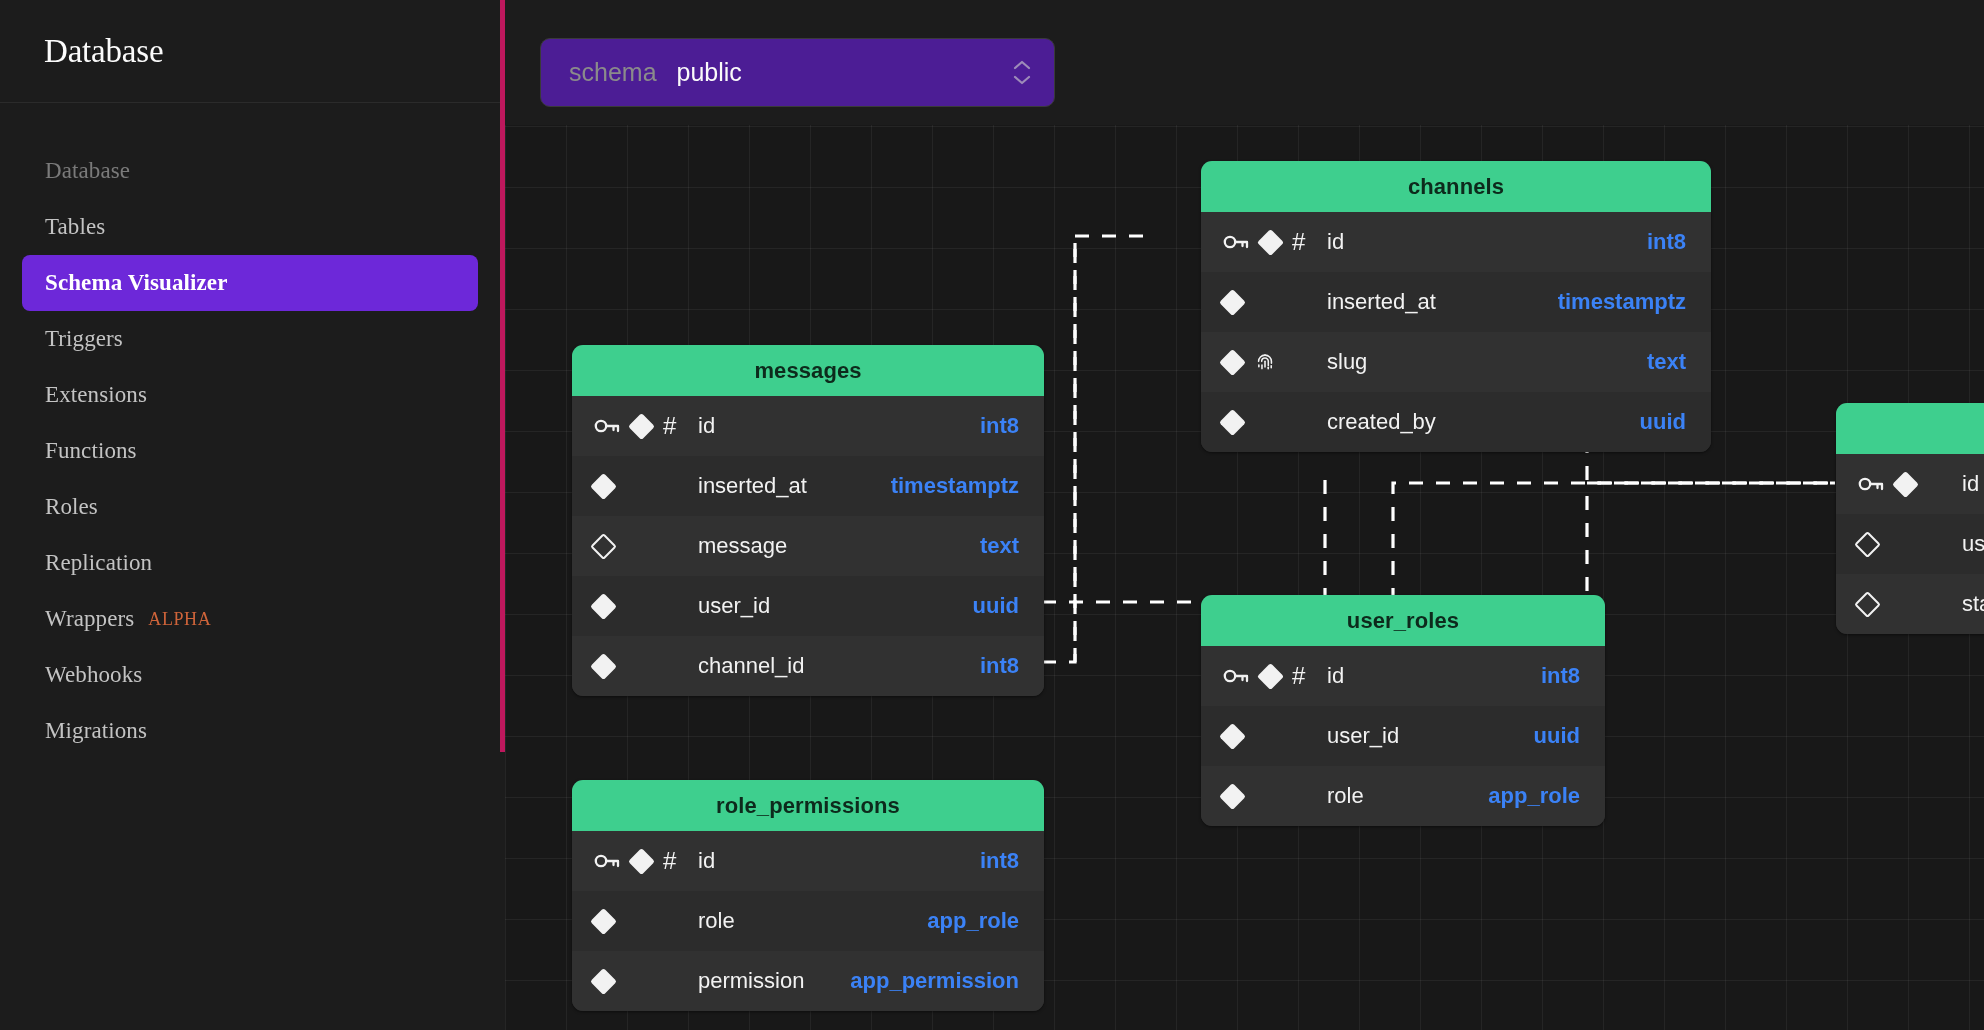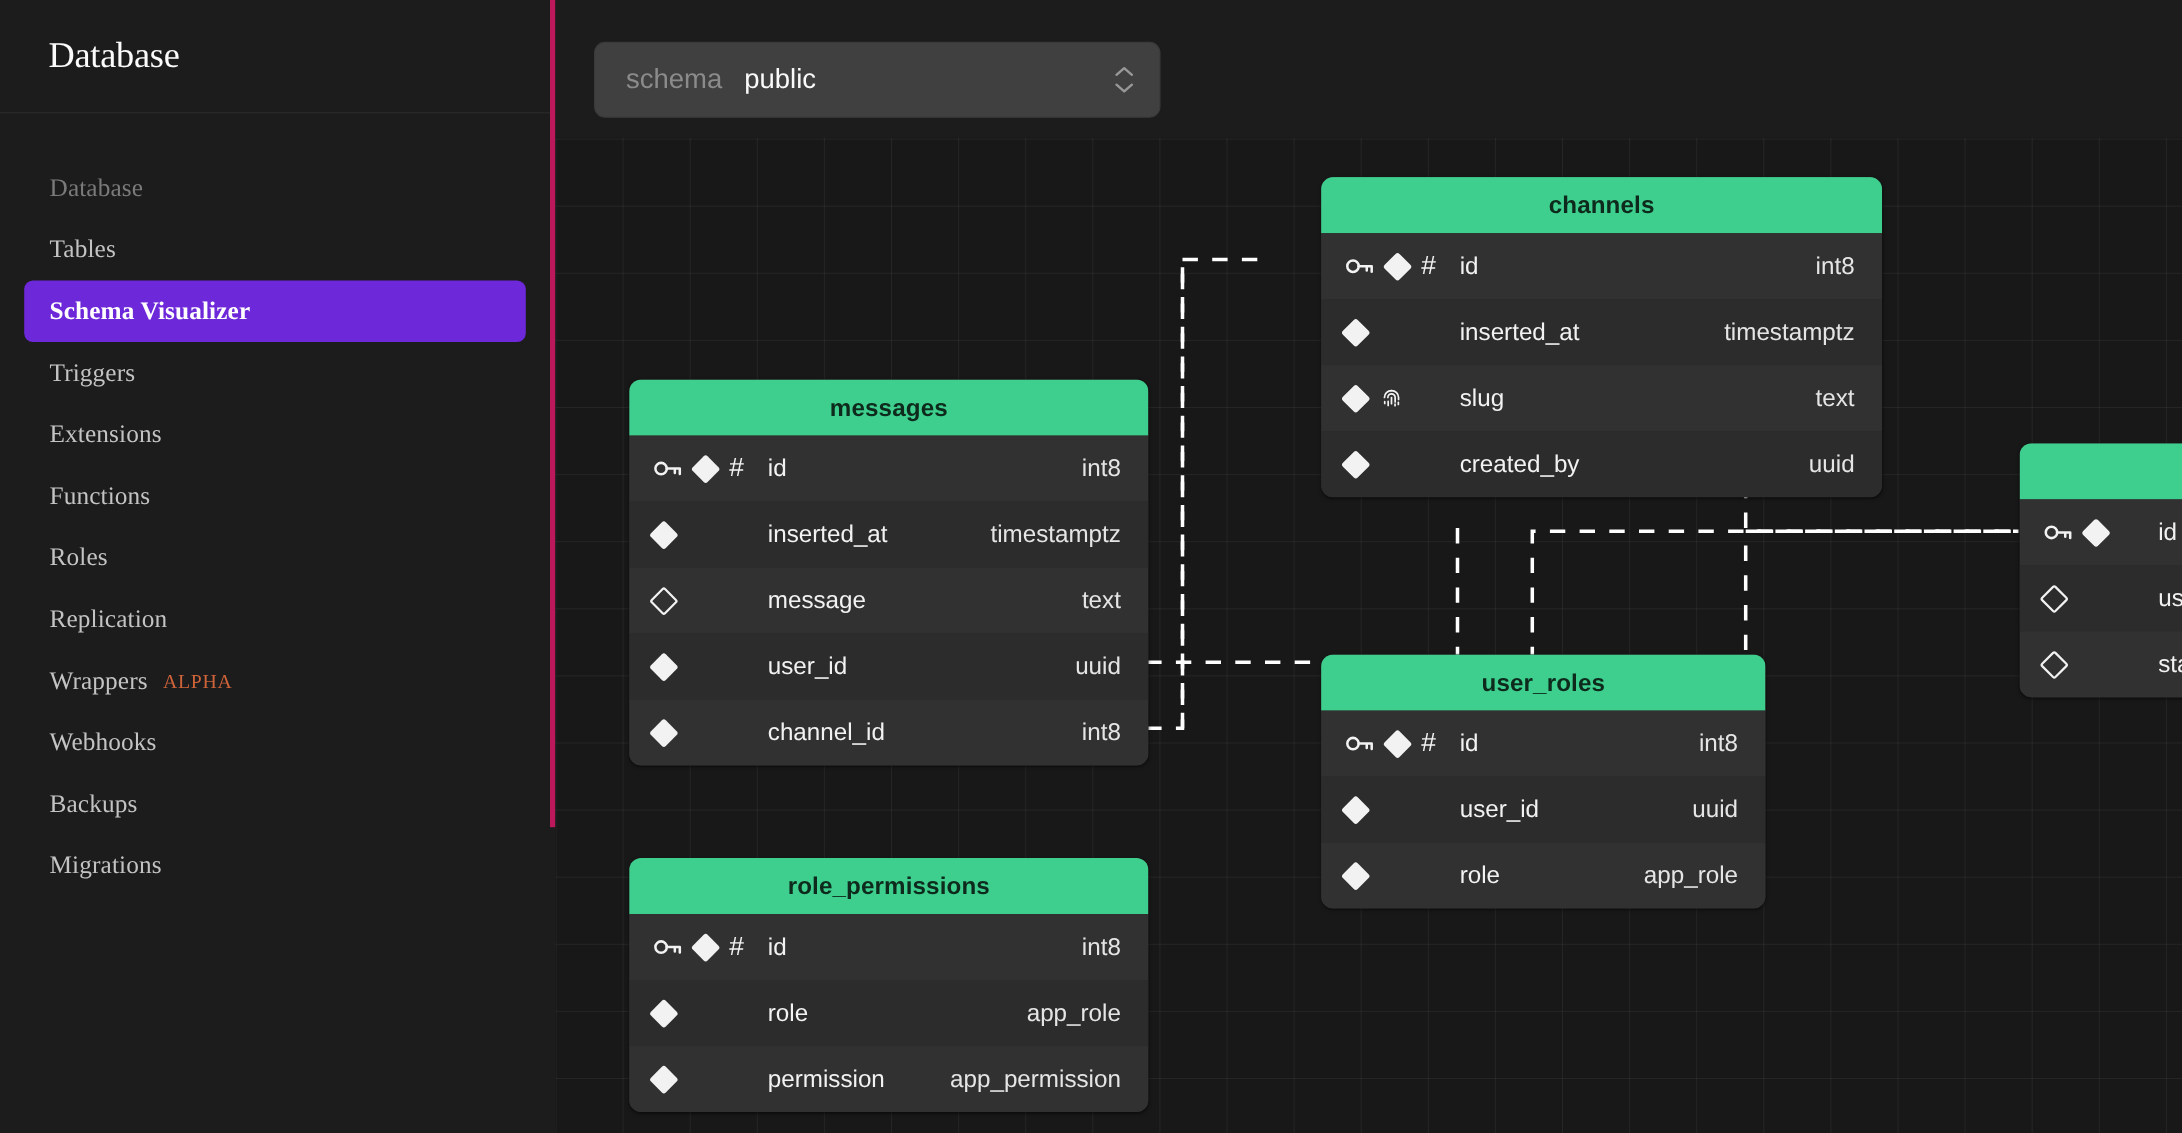--- a/index.html
+++ b/index.html
@@ -42,21 +42,21 @@
     position:relative; flex:1; height:1030px; overflow:hidden;
     background:#181818;
   }
   .canvas-toolbar{
     position:absolute; left:0; top:0; right:0; height:125px;
     background:#1c1c1c; z-index:30;
     display:flex; align-items:flex-start; padding:38px 0 0 35px;
   }
   .schema-select{
     width:515px; height:69px; border:1px solid #3a3a3a; border-radius:10px;
-    background:#404040; display:flex; align-items:center;
+    background:#4c1d95; display:flex; align-items:center;
     padding:0 22px 0 28px; gap:20px; position:relative;
   }
   .schema-label{ font-size:25px; color:#8b8b8b; }
   .schema-value{ font-size:25px; color:#fafafa; }
   .select-chevrons{
     margin-left:auto; display:flex; flex-direction:column; gap:3px;
     align-items:center; opacity:.62;
   }
   .select-chevrons svg{ display:block; }
 
@@ -87,21 +87,21 @@
   }
   .row{
     height:60px; display:flex; align-items:center;
     padding:0 25px 0 22px; position:relative;
     font-size:22px; color:#f2f2f2;
   }
   .row:nth-child(odd){ background:#2c2c2c; }
   .row:nth-child(even){ background:#313131; }
   .row-icons{ display:flex; align-items:center; gap:12px; width:104px; flex:0 0 104px; }
   .row-name{ flex:1; white-space:nowrap; }
-  .row-type{ color:#e5e5e5; white-space:nowrap; margin-left:18px; }
+  .row-type{ color:#3b82f6; white-space:nowrap; margin-left:18px;font-weight:bold; }
 
   
   .ic{ display:inline-flex; align-items:center; justify-content:center; }
   .ic svg{ display:block; }
   .diamond{
     width:19px; height:19px; transform:rotate(45deg);
     background:#f2f2f2; border-radius:2.5px;
   }
   .diamond.hollow{ background:transparent; border:2.4px solid #f2f2f2; }
   .hash{ font-size:24px; color:#f2f2f2; line-height:1; font-weight:400; }
@@ -139,23 +139,20 @@
       </div>
       <div class="nav-item">
         <span>Replication</span>
       </div>
       <div class="nav-item">
         <span>Wrappers</span>
         <span class="badge-alpha">ALPHA</span>
       </div>
       <div class="nav-item">
         <span>Webhooks</span>
-      </div>
-      <div class="nav-item">
-        <span>Backups</span>
       </div>
       <div class="nav-item">
         <span>Migrations</span>
       </div>
     </nav>
   </aside>
 
   <main class="canvas">
 
     <div class="grid-area"></div>

